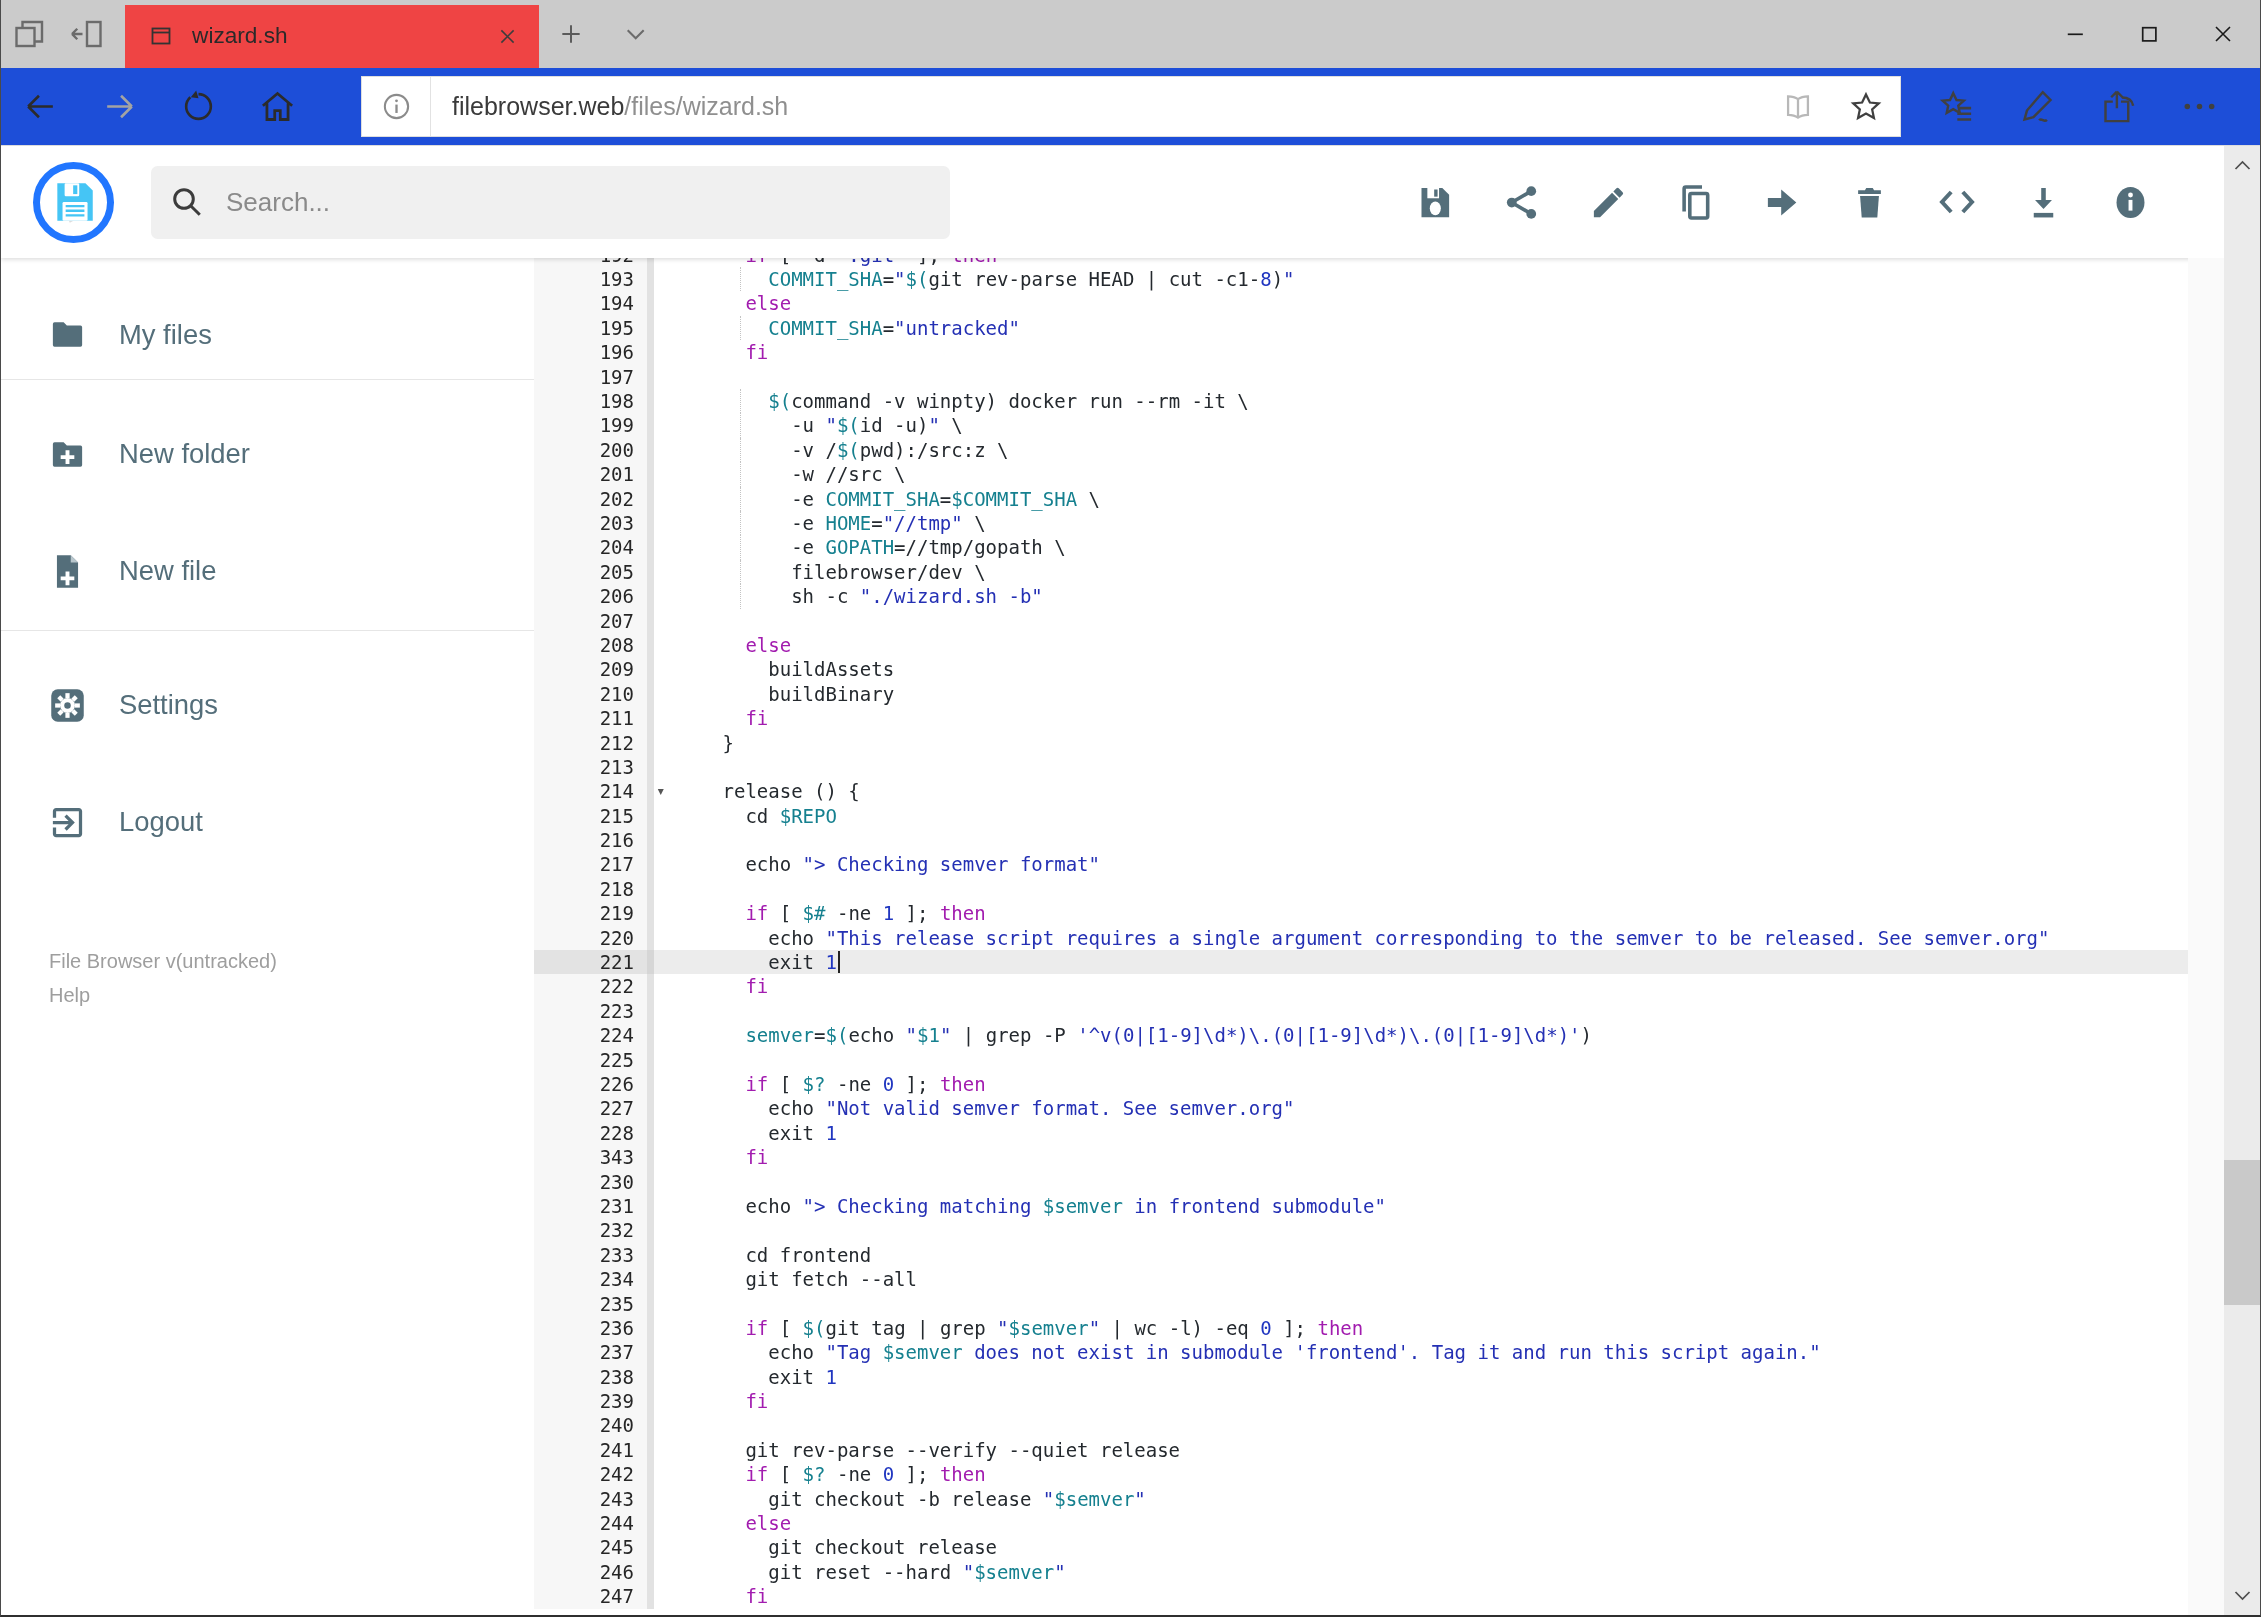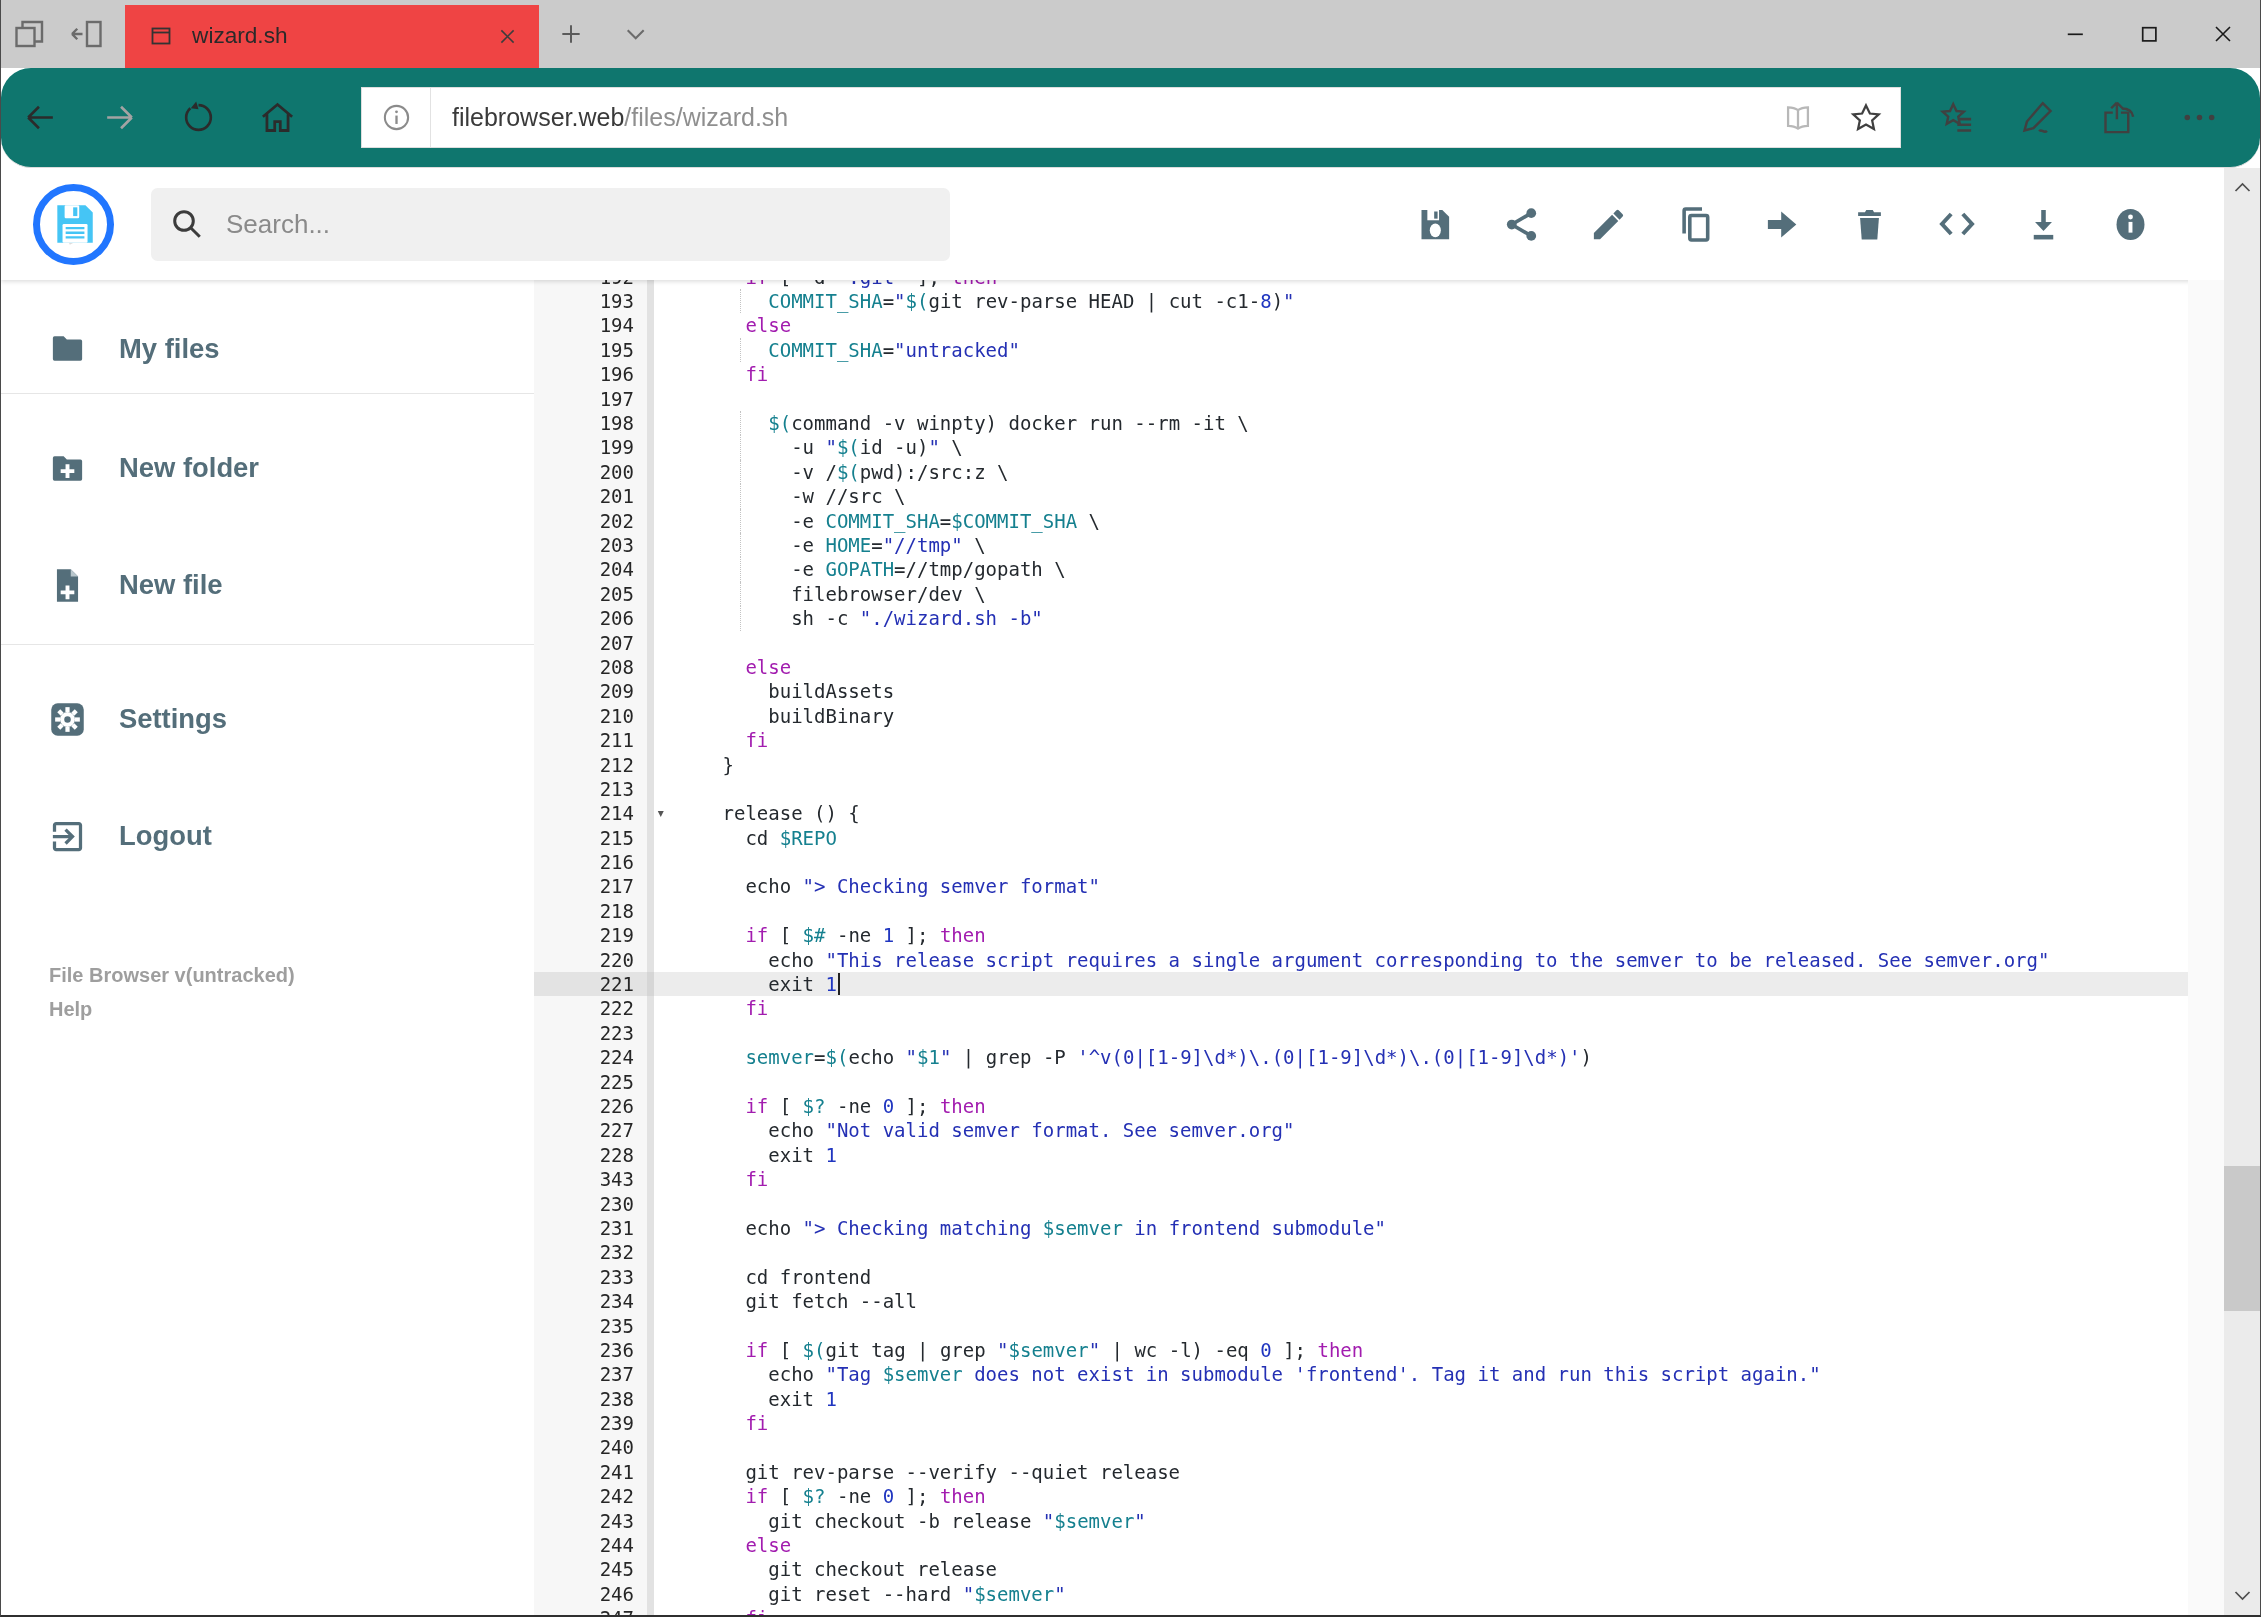--- a/index.html
+++ b/index.html
@@ -14,22 +14,22 @@
   .tb-icon { width:57px; display:flex; align-items:center; justify-content:center; }
   .tab { width:414px; margin-left:9.7px; margin-top:4.8px; background:#ef4444;
          display:flex; align-items:center; padding:0 21px 0 24px; }
   .tab-title { font-size:22.6px; color:#2a2a2a; margin-left:19.4px; flex:1;
                white-space:nowrap; overflow:hidden; }
   .newtab, .tablist { width:65px; display:flex; align-items:center; justify-content:center; }
   .win-controls { margin-left:auto; display:flex; }
   .win-btn { width:74px; display:flex; align-items:center; justify-content:center; }
 
   
-  .navbar { height:100px; background:#0f766e; display:flex; align-items:center; flex:0 0 auto;
-            border-bottom:0.8px solid #dcdcdc;border-radius:30px; }
+  .navbar { height:78px; background:#1d4ed8; display:flex; align-items:center; flex:0 0 auto;
+            border-bottom:0.8px solid #dcdcdc; }
   .nav-btn { width:79px; height:100%; display:flex; align-items:center; justify-content:center; }
   .addrbar { width:1540px; height:61px; margin-left:44px; background:#fff;
              border:1.6px solid #dedede; display:flex; align-items:center; }
   .addr-info { width:69px; height:100%; display:flex; align-items:center; justify-content:center;
                border-right:1.6px solid #e2e2e2; }
   .addr-url { font-size:25px; margin-left:21px; flex:1; white-space:nowrap; }
   .addr-url .domain { color:#3a3a3a; }
   .addr-url .path { color:#8f8f8f; }
   .addr-side { width:68px; display:flex; align-items:center; justify-content:center; height:100%; }
   .nav-right { display:flex; margin-left:14.5px; }
@@ -45,21 +45,21 @@
                display:flex; align-items:center; padding:0 18px; }
   .searchbox input { border:none; outline:none; background:transparent; font-size:26px; color:#444;
                      margin-left:21px; width:662px; font-family:"Liberation Sans",sans-serif; }
   .searchbox input::placeholder { color:#8a8a8a; }
   .toolbar { margin-left:auto; margin-right:53px; display:flex; }
   .tool-btn { width:87px; height:87px; display:flex; align-items:center; justify-content:center; }
 
   .app-body { flex:1; width:2190px; background:#fff; display:flex; overflow:hidden; }
 
   
-  .sidebar { width:533px; flex:0 0 auto; padding-top:24px; background:#fff;font-weight:bold; }
+  .sidebar { width:533px; flex:0 0 auto; padding-top:32px; background:#fff; }
   .sb-item { height:89px; display:flex; align-items:center; padding-left:47px; cursor:default; }
   .sb-item.tall { height:117px; }
   .sb-item .sb-icon { width:39px; height:39px; flex:0 0 auto; display:flex; }
   .sb-label { font-size:27.4px; color:#546e7a; margin-left:32px; }
   .sb-div { height:0.8px; background:#e6e6e6; width:533px; }
   .sb-footer { margin-top:63px; padding-left:48px; }
   .sb-version { font-size:20px; color:#9e9e9e; line-height:34px; }
   .sb-help { font-size:20px; color:#9e9e9e; line-height:34px; }
 
   

